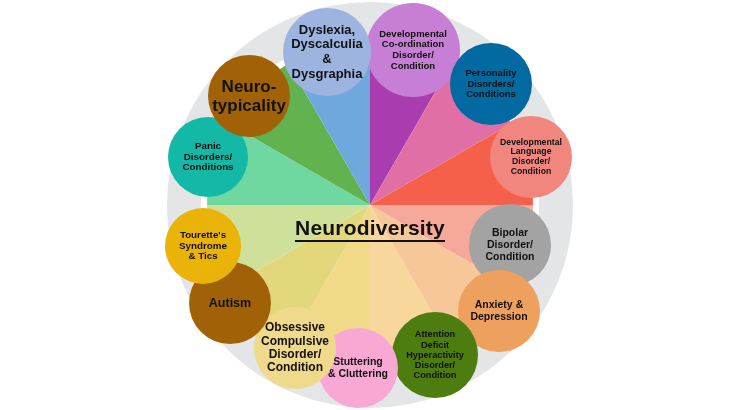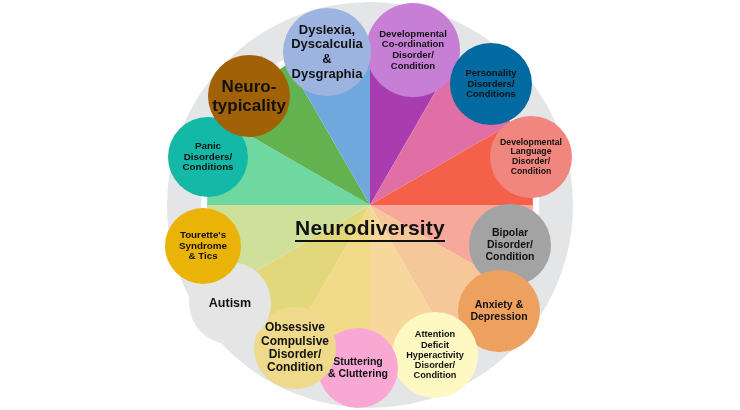--- a/index.html
+++ b/index.html
@@ -131,30 +131,30 @@
       </div>
       <div class="bubble" style="left: 490px; top: 116px; width: 82px; height: 82px; background: rgb(240, 134, 126); font-size: 8.7px;">
         <span class="btxt">Developmental<br>Language<br>Disorder/<br>Condition</span>
       </div>
       <div class="bubble" style="left: 469px; top: 204px; width: 82px; height: 82px; background: #a3a3a3; font-size: 10.5px;">
         <span class="btxt">Bipolar<br>Disorder/<br>Condition</span>
       </div>
       <div class="bubble" style="left: 458px; top: 270px; width: 82px; height: 82px; background: rgb(238, 160, 94); font-size: 10.5px;">
         <span class="btxt">Anxiety &amp;<br>Depression</span>
       </div>
-      <div class="bubble" style="left: 392px; top: 312px; width: 86px; height: 86px; background: #fef9c3; font-size: 9.2px; justify-content: center;">
+      <div class="bubble" style="left: 392px; top: 312px; width: 86px; height: 86px; background: #4d7c0f; font-size: 9.2px; justify-content: center;">
         <span class="btxt">Attention<br>Deficit<br>Hyperactivity<br>Disorder/<br>Condition</span>
       </div>
       <div class="bubble" style="left: 318px; top: 328px; width: 80px; height: 80px; background: #f9a8d4; font-size: 10.5px;">
         <span class="btxt">Stuttering<br>&amp; Cluttering</span>
       </div>
       <div class="bubble" style="left: 254px; top: 307px; width: 82px; height: 82px; background: rgb(239, 217, 139); font-size: 12px;">
         <span class="btxt">Obsessive<br>Compulsive<br>Disorder/<br>Condition</span>
       </div>
-      <div class="bubble" style="left: 189px; top: 262px; width: 82px; height: 82px; background: #e5e5e5; font-size: 12.5px;">
+      <div class="bubble" style="left: 189px; top: 262px; width: 82px; height: 82px; background: #a16207; font-size: 12.5px;">
         <span class="btxt">Autism</span>
       </div>
       <div class="bubble" style="left: 165px; top: 208px; width: 76px; height: 76px; background: #eab308; font-size: 9.8px;">
         <span class="btxt">Tourette's<br>Syndrome<br>&amp; Tics</span>
       </div>
       <div class="bubble" style="left: 168px; top: 117px; width: 80px; height: 80px; background: #14b8a6; font-size: 9.8px; justify-content: flex-end;">
         <span class="btxt">Panic<br>Disorders/<br>Conditions</span>
       </div>
       <div class="bubble" style="left: 208px; top: 55px; width: 82px; height: 82px; background: #a16207; font-size: 17px; justify-content: center;">
         <span class="btxt">Neuro-<br>typicality</span>

